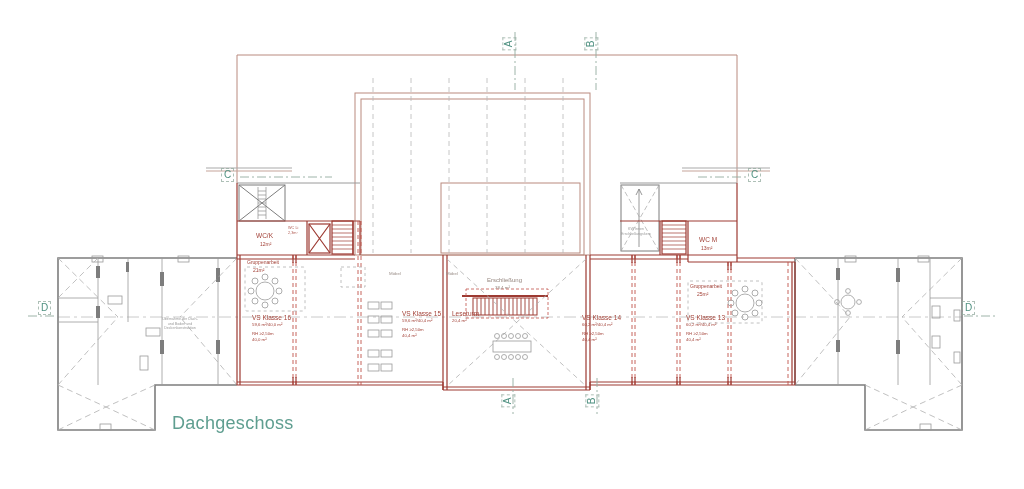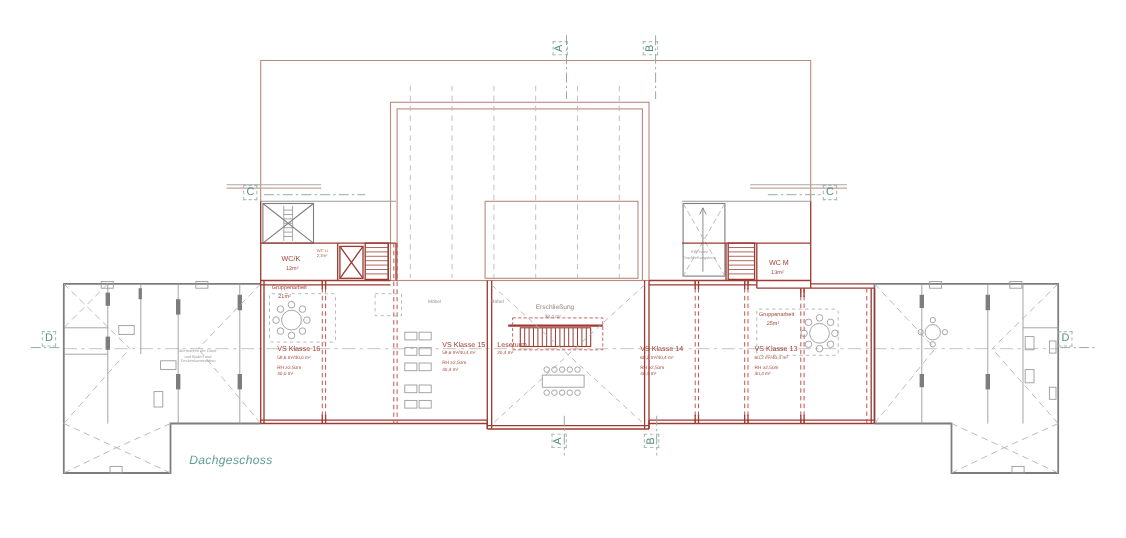--- a/index.html
+++ b/index.html
@@ -13,21 +13,21 @@
   .red-room{color:#a34238;}
   .room-name{font-size:6.5px;line-height:8px;}
   .room-sub{font-size:4.3px;line-height:6px;}
   .room-sub2{font-size:4.3px;line-height:6px;margin-top:3px;}
   .small-red{color:#a34238;font-size:5px;line-height:6px;}
   .tiny-red{color:#b05a52;font-size:3.8px;line-height:4.5px;}
   .gray-note{color:#9a9a9a;font-size:3.6px;line-height:4.6px;text-align:center;}
   .gray-lbl{color:#9a8e88;font-size:4.4px;line-height:5px;}
   .ersch{color:#95867f;font-size:6px;line-height:7px;}
   .ersch-sub{color:#95867f;font-size:4.4px;line-height:5px;}
-  .title{color:#5f9e90;font-size:11px;letter-spacing:.3px;font-style:italic;}
+  .title{color:#5f9e90;font-size:18px;letter-spacing:.3px;}
 </style>
 </head>
 <body>
 
 <div class="canvas">
 
 <svg width="1024" height="489" viewBox="0 0 1024 489">
 
   <g stroke="#bdbdbd" stroke-width="0.8" stroke-dasharray="12 4 3 4" fill="none">
     <path d="M58,317 H962"></path>

